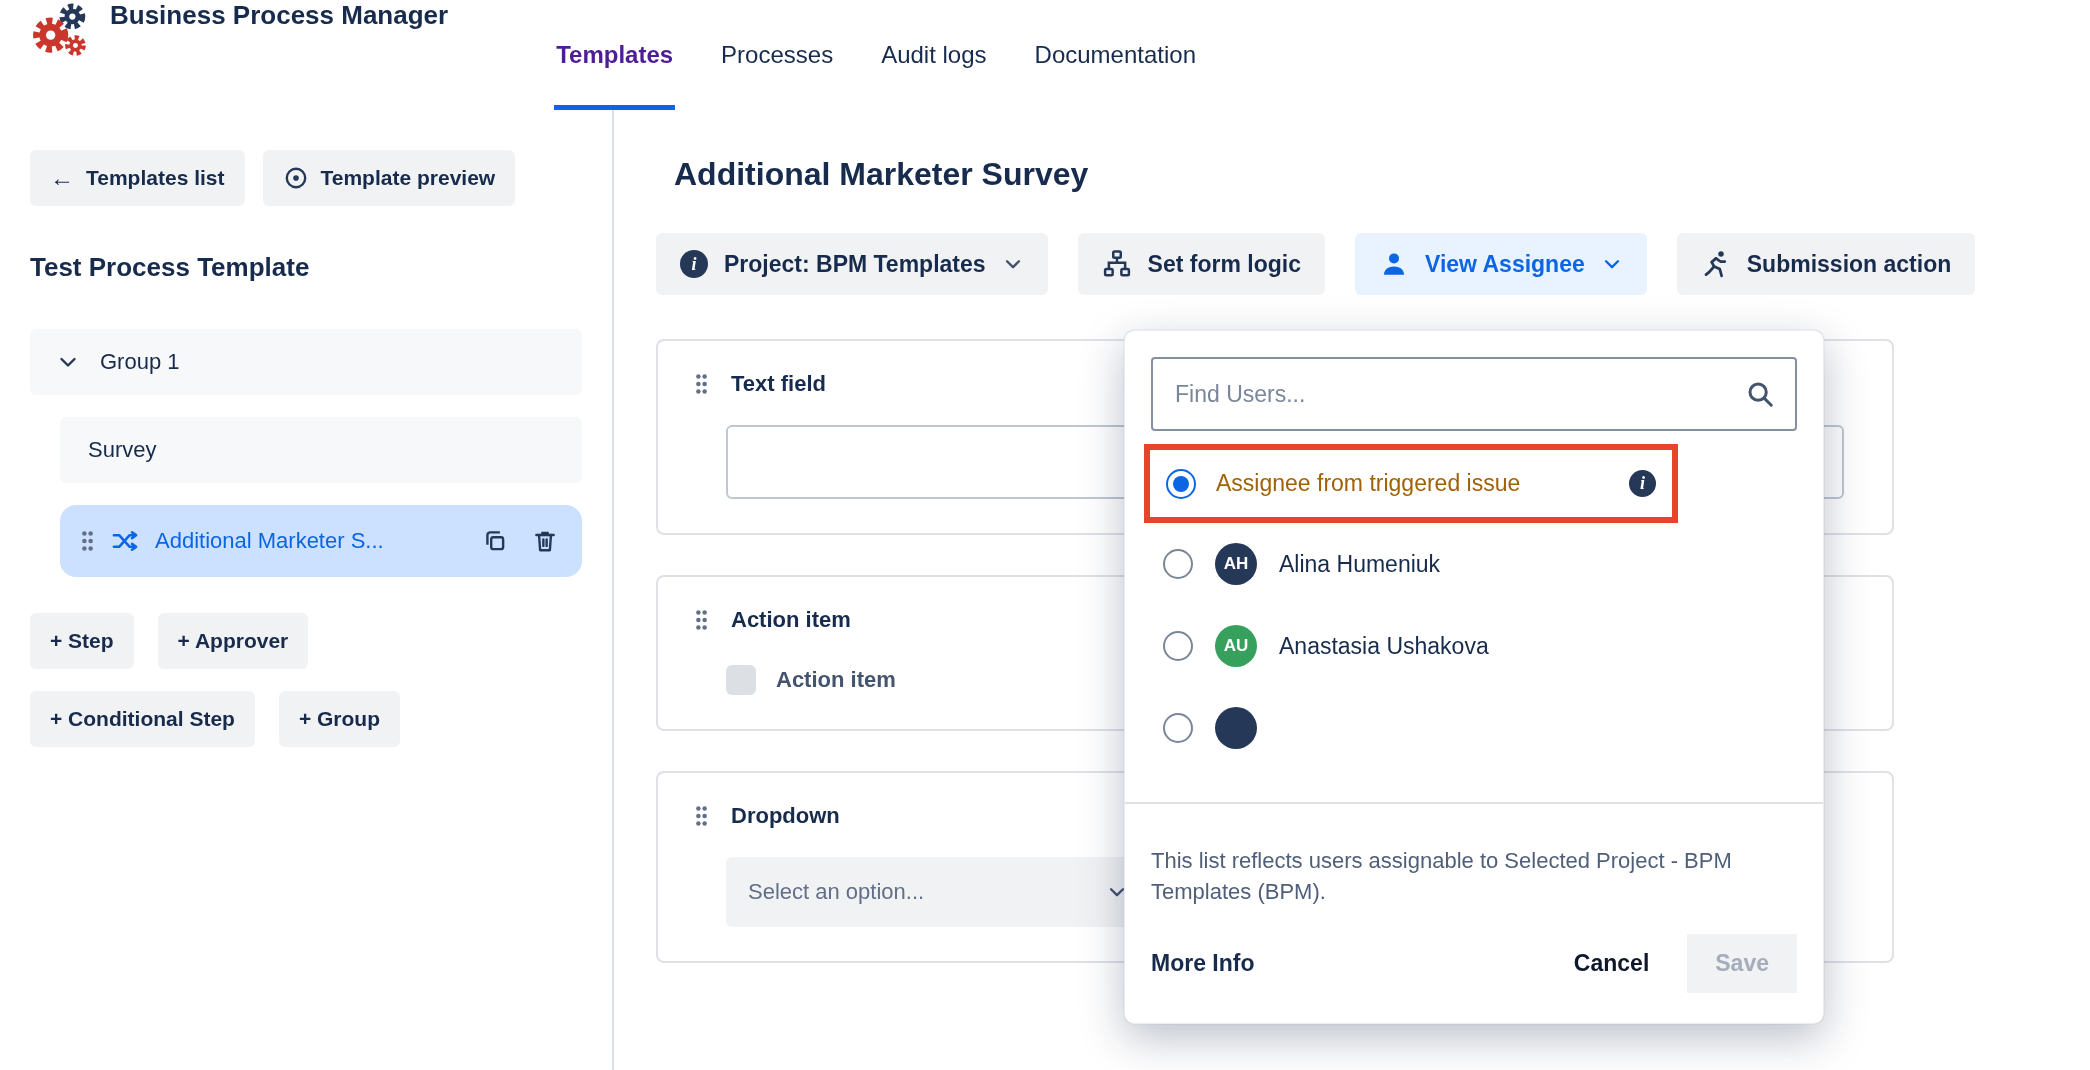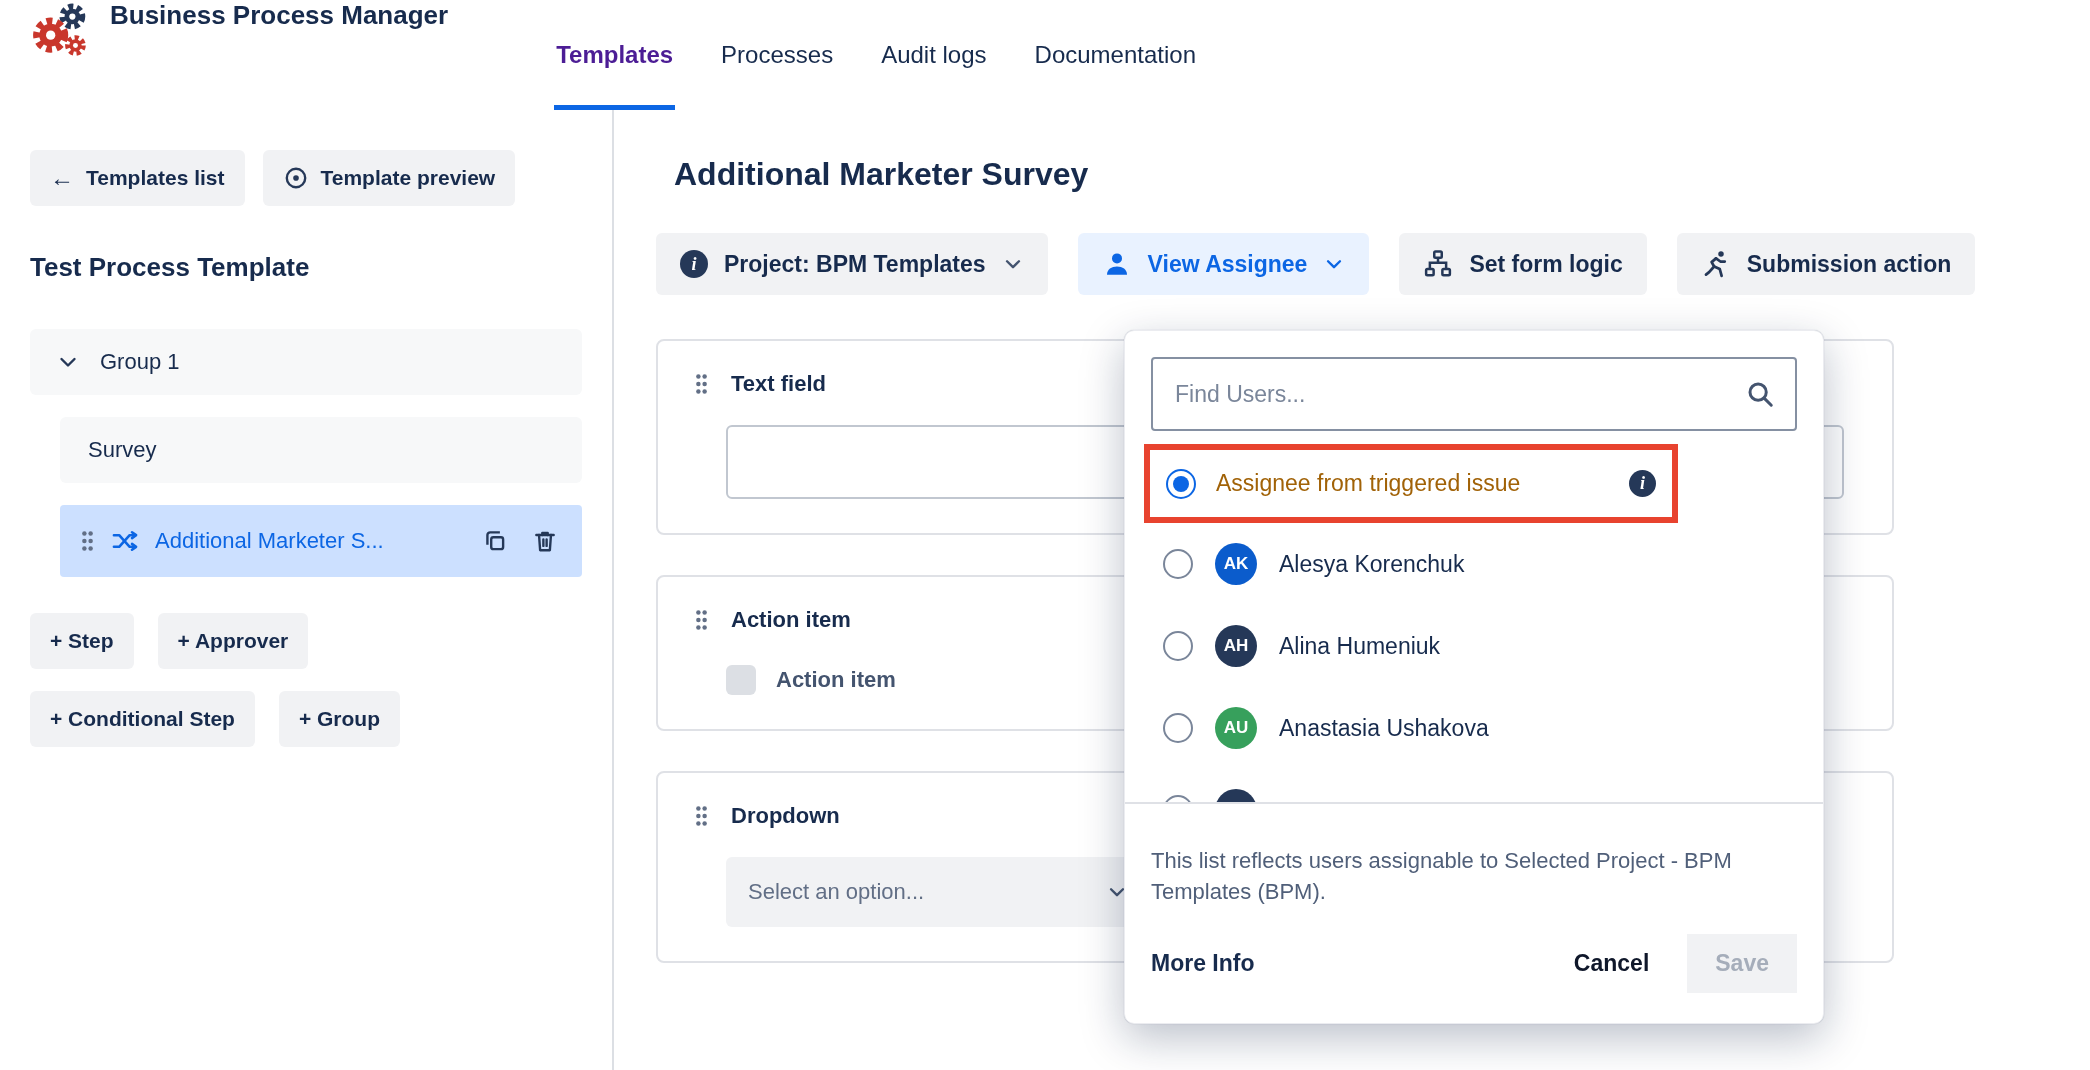--- a/index.html
+++ b/index.html
@@ -19,21 +19,21 @@
   .tab.active { color:#4c1d95; font-weight:700; }
   .tab.active::after { content:""; position:absolute; left:-2px; right:-2px; bottom:0; height:5px; background:#0C66E4; }
 
   
   .sidebar { position:absolute; top:110px; left:0; width:614px; bottom:0; border-right:2px solid #DCDFE4; padding:40px 30px 0 30px; background:#fff; }
   .btn { display:inline-flex; align-items:center; gap:12px; background:#F1F2F4; border:none; border-radius:6px; height:56px; padding:0 20px; font-size:21px; font-weight:600; color:#172B4D; font-family:inherit; cursor:pointer; white-space:nowrap; }
   .sidebar-btn-row { display:flex; gap:18px; }
   .template-title { font-size:26px; font-weight:700; margin-top:46px; }
   .group-row { margin-top:46px; height:66px; background:#F7F8F9; border-radius:6px; display:flex; align-items:center; gap:20px; padding:0 26px; font-size:22px; font-weight:500; cursor:pointer; }
   .survey-row { margin:22px 0 0 30px; height:66px; background:#F7F8F9; border-radius:6px; display:flex; align-items:center; padding:0 28px; font-size:22px; cursor:pointer; }
-  .selected-row { margin:22px 0 0 30px; height:72px; background:#CCE0FF; border-radius:4px; display:flex; align-items:center; gap:16px; padding:0 20px; cursor:pointer; }
+  .selected-row { margin:22px 0 0 30px; height:72px; background:#CCE0FF; border-radius:16px; display:flex; align-items:center; gap:16px; padding:0 20px; cursor:pointer; }
   .selected-label { color:#0C66E4; font-size:22px; font-weight:500; flex:1; white-space:nowrap; overflow:hidden; }
   .row-icon-btn { background:none; border:none; padding:4px; cursor:pointer; display:flex; align-items:center; }
   .add-row { display:flex; gap:24px; margin-top:36px; }
   .add-row.second { margin-top:22px; }
 
   
   .main { position:absolute; left:616px; top:110px; right:0; bottom:0; padding-left:40px; }
   .page-title { font-size:32px; font-weight:700; margin:46px 0 0 18px; }
   .toolbar { display:flex; gap:30px; margin-top:40px; }
   .tb-btn { height:62px; font-size:23px; font-weight:700; gap:16px; padding:0 24px; }
@@ -188,44 +188,44 @@
   <div class="toolbar">
     <button class="btn tb-btn">
       <span class="info-circle">i</span>
       <span>Project: BPM Templates</span>
       <span class="chev" style="display:flex;">
         <svg width="22" height="22" viewBox="0 0 24 24" fill="none" stroke="#44546F" stroke-width="2.6" stroke-linecap="round" stroke-linejoin="round">
             <path d="M5.5 9l6.5 6.5L18.5 9"></path>
           </svg>
       </span>
     </button>
-    <button class="btn tb-btn blue">
-      <span style="display:flex;">
-        <svg width="30" height="30" viewBox="0 0 24 24" fill="#0C66E4">
-            <circle cx="12" cy="7.5" r="4"></circle>
-            <path d="M4 20.5c0-4.2 3.6-6.5 8-6.5s8 2.3 8 6.5z"></path>
-          </svg>
-      </span>
-      <span>View Assignee</span>
-      <span class="chev" style="display:flex;">
-        <svg width="22" height="22" viewBox="0 0 24 24" fill="none" stroke="#0C66E4" stroke-width="2.6" stroke-linecap="round" stroke-linejoin="round">
-            <path d="M5.5 9l6.5 6.5L18.5 9"></path>
-          </svg>
-      </span>
-    </button>
     <button class="btn tb-btn">
       <span style="display:flex;">
         <svg width="30" height="30" viewBox="0 0 24 24" fill="none" stroke="#253858" stroke-width="2">
             <rect x="9" y="2" width="6" height="5" rx="1"></rect>
             <rect x="2.5" y="16" width="6" height="5" rx="1"></rect>
             <rect x="15.5" y="16" width="6" height="5" rx="1"></rect>
             <path d="M12 7v4M12 11H5.5v5M12 11h6.5v5"></path>
           </svg>
       </span>
       <span>Set form logic</span>
+    </button>
+    <button class="btn tb-btn blue">
+      <span style="display:flex;">
+        <svg width="30" height="30" viewBox="0 0 24 24" fill="#0C66E4">
+            <circle cx="12" cy="7.5" r="4"></circle>
+            <path d="M4 20.5c0-4.2 3.6-6.5 8-6.5s8 2.3 8 6.5z"></path>
+          </svg>
+      </span>
+      <span>View Assignee</span>
+      <span class="chev" style="display:flex;">
+        <svg width="22" height="22" viewBox="0 0 24 24" fill="none" stroke="#0C66E4" stroke-width="2.6" stroke-linecap="round" stroke-linejoin="round">
+            <path d="M5.5 9l6.5 6.5L18.5 9"></path>
+          </svg>
+      </span>
     </button>
     <button class="btn tb-btn">
       <span style="display:flex;">
         <svg width="30" height="30" viewBox="0 0 24 24" fill="none" stroke="#253858" stroke-width="2.2" stroke-linecap="round" stroke-linejoin="round">
             <circle cx="16" cy="4" r="2.2" fill="#253858" stroke="none"></circle>
             <path d="M12 7.5l-3.5 3 2 3.5-4 4.5-2.5 2"></path>
             <path d="M12 7.5l3.5 2.5h3.5"></path>
             <path d="M10.5 14l4.5 2 1.5 5.5"></path>
           </svg>
       </span>
@@ -317,25 +317,20 @@
 
   <div class="option-highlight" style="border-color: rgb(232, 67, 47);">
     <span class="radio sel"></span>
     <span class="option-label">Assignee from triggered issue</span>
     <span class="info-circle" style="width:27px;height:27px;">i</span>
   </div>
 
   <div class="user-list">
     <div class="user-row">
       <span class="radio"></span>
-      <span class="avatar" style="background: rgb(11, 92, 204);">AK</span>
-      <span class="user-name">Alesya Korenchuk</span>
-    </div>
-    <div class="user-row">
-      <span class="radio"></span>
       <span class="avatar" style="background: rgb(37, 56, 88);">AH</span>
       <span class="user-name">Alina Humeniuk</span>
     </div>
     <div class="user-row">
       <span class="radio"></span>
       <span class="avatar" style="background: rgb(55, 160, 92);">AU</span>
       <span class="user-name">Anastasia Ushakova</span>
     </div>
     <div class="user-row">
       <span class="radio"></span>

